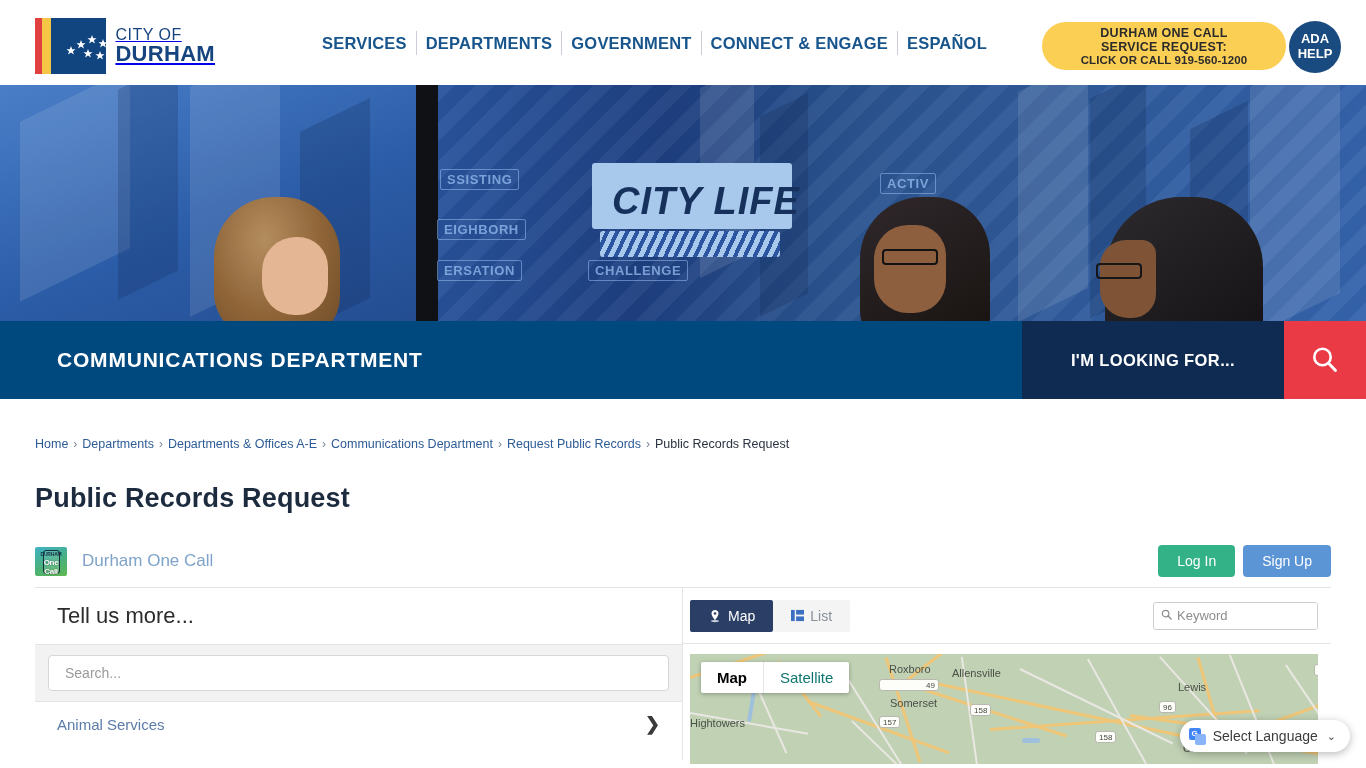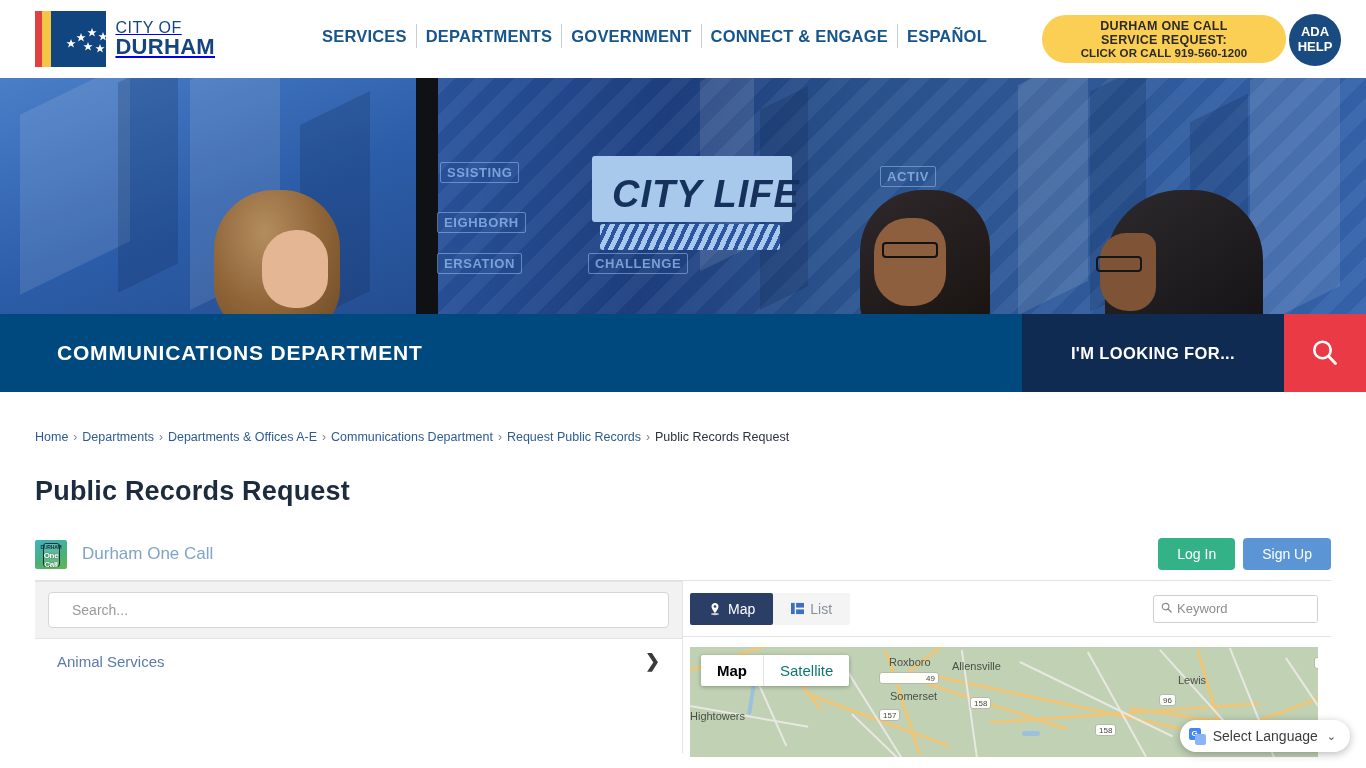--- a/index.html
+++ b/index.html
@@ -10,20 +10,21 @@
     font-family: "Liberation Sans", sans-serif;
   }
 
   
   .top-header {
     height: 78px;
     background: #ffffff;
     display: flex;
     align-items: center;
     position: relative;
+    margin-top: 7px;
   }
   .logo-wrap {
     display: flex;
     align-items: stretch;
     margin-left: 35px;
     height: 56px;
     width: 180px;
   }
   .logo-stripes { display: flex; height: 100%; }
   .stripe-red { width: 7px; background: #e0403f; }
@@ -348,21 +349,21 @@
     border-top: 1px solid #e4e4e4;
     border-bottom: 1px solid #e4e4e4;
     padding: 10px 13px;
   }
   .search-input {
     width: 100%;
     height: 36px;
     border: 1px solid #d6d6d6;
     border-radius: 4px;
     background: #fff;
-    padding: 0 23px;
+    padding: 0 16px;
     font-size: 14px;
     color: #666;
     font-family: "Liberation Sans", sans-serif;
     outline: none;
   }
   .search-input::placeholder { color: #9a9a9a; }
   .cat-row {
     display: flex;
     align-items: center;
     justify-content: space-between;
@@ -682,20 +683,21 @@
     </div>
     <div class="auth-buttons">
       <button class="btn-login">Log In</button>
       <button class="btn-signup">Sign Up</button>
     </div>
   </div>
 
   <div class="widget-body">
 
     <div class="wb-left">
+      <div class="tell-us">Tell us more...</div>
       <div class="search-strip">
         <input class="search-input" type="text" placeholder="Search..." style="">
       </div>
       <div class="cat-row">
         <span class="label">Animal Services</span>
         <span class="chev">❯</span>
       </div>
     </div>
 
     <div class="wb-right">

